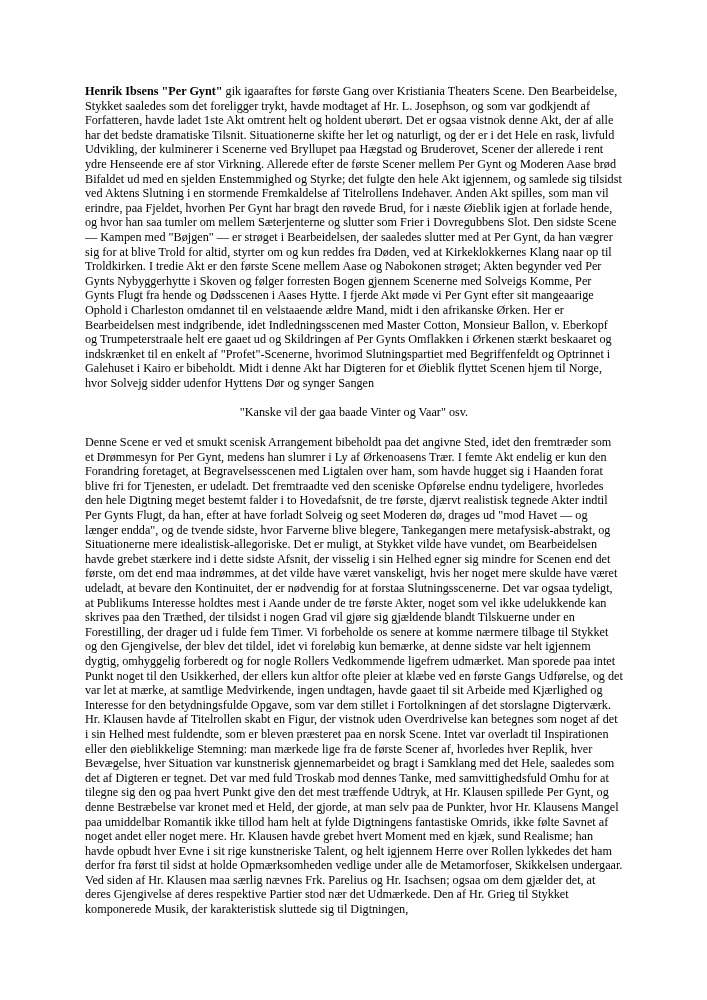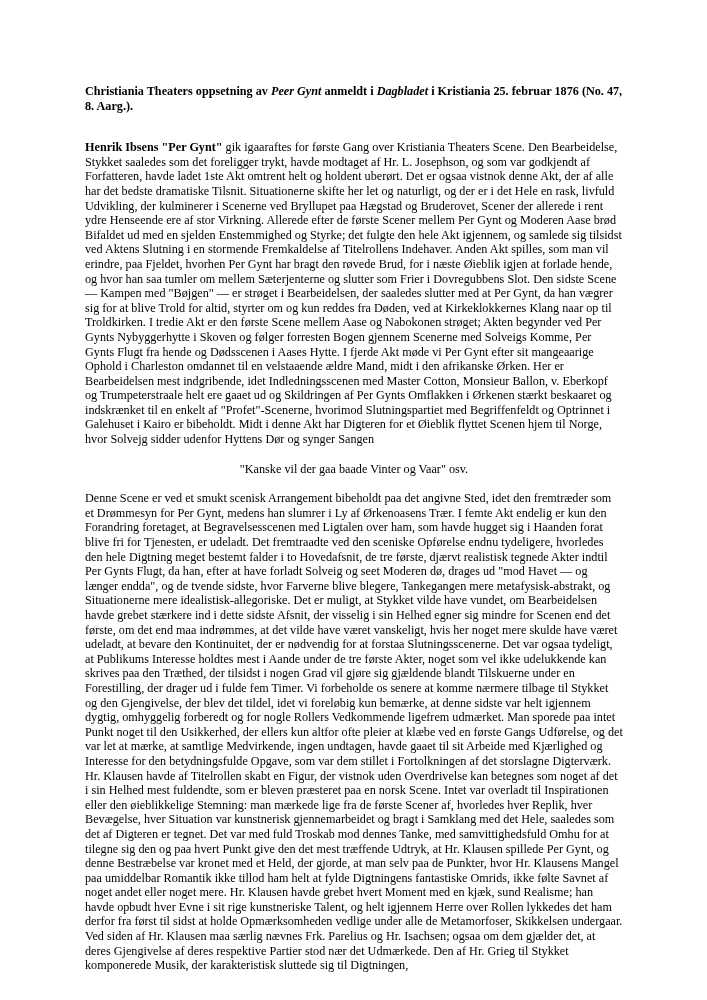--- a/index.html
+++ b/index.html
@@ -43,21 +43,20 @@
   .song-quote {
     text-align: center;
     margin-bottom: 15px !important;
   }
 </style>
 </head>
 <body>
 
 <div class="page">
 
-  <p class="article-heading"><span>Christiania Theaters oppsetning av </span><i>Peer Gynt</i><span> anmeldt i </span><i>Dagbladet</i><span> i Kristiania 25. februar 1876 (No. 47, 8. Aarg.).</span></p>
 
   <p class="paragraph-1"><b class="lead-in">Henrik Ibsens "Per Gynt"</b><span> gik igaaraftes for første Gang over Kristiania Theaters Scene. Den Bearbeidelse, Stykket saaledes som det foreligger trykt, havde modtaget af Hr. L. Josephson, og som var godkjendt af Forfatteren, havde ladet 1ste Akt omtrent helt og holdent uberørt. Det er ogsaa vistnok denne Akt, der af alle har det bedste dramatiske Tilsnit. Situationerne skifte her let og naturligt, og der er i det Hele en rask, livfuld Udvikling, der kulminerer i Scenerne ved Bryllupet paa Hægstad og Bruderovet, Scener der allerede i rent ydre Henseende ere af stor Virkning. Allerede efter de første Scener mellem Per Gynt og Moderen Aase brød Bifaldet ud med en sjelden Enstemmighed og Styrke; det fulgte den hele Akt igjennem, og samlede sig tilsidst ved Aktens Slutning i en stormende Fremkaldelse af Titelrollens Indehaver. Anden Akt spilles, som man vil erindre, paa Fjeldet, hvorhen Per Gynt har bragt den røvede Brud, for i næste Øieblik igjen at forlade hende, og hvor han saa tumler om mellem Sæterjenterne og slutter som Frier i Dovregubbens Slot. Den sidste Scene — Kampen med "Bøjgen" — er strøget i Bearbeidelsen, der saaledes slutter med at Per Gynt, da han vægrer sig for at blive Trold for altid, styrter om og kun reddes fra Døden, ved at Kirkeklokkernes Klang naar op til Troldkirken. I tredie Akt er den første Scene mellem Aase og Nabokonen strøget; Akten begynder ved Per Gynts Nybyggerhytte i Skoven og følger forresten Bogen gjennem Scenerne med Solveigs Komme, Per Gynts Flugt fra hende og Dødsscenen i Aases Hytte. I fjerde Akt møde vi Per Gynt efter sit mangeaarige Ophold i Charleston omdannet til en velstaaende ældre Mand, midt i den afrikanske Ørken. Her er Bearbeidelsen mest indgribende, idet Indledningsscenen med Master Cotton, Monsieur Ballon, v. Eberkopf og Trumpeterstraale helt ere gaaet ud og Skildringen af Per Gynts Omflakken i Ørkenen stærkt beskaaret og indskrænket til en enkelt af "Profet"-Scenerne, hvorimod Slutningspartiet med Begriffenfeldt og Optrinnet i Galehuset i Kairo er bibeholdt. Midt i denne Akt har Digteren for et Øieblik flyttet Scenen hjem til Norge, hvor Solvejg sidder udenfor Hyttens Dør og synger Sangen</span></p>
 
   <p class="song-quote">"Kanske vil der gaa baade Vinter og Vaar" osv.</p>
 
   <p class="paragraph-2">Denne Scene er ved et smukt scenisk Arrangement bibeholdt paa det angivne Sted, idet den fremtræder som et Drømmesyn for Per Gynt, medens han slumrer i Ly af Ørkenoasens Trær. I femte Akt endelig er kun den Forandring foretaget, at Begravelsesscenen med Ligtalen over ham, som havde hugget sig i Haanden forat blive fri for Tjenesten, er udeladt. Det fremtraadte ved den sceniske Opførelse endnu tydeligere, hvorledes den hele Digtning meget bestemt falder i to Hovedafsnit, de tre første, djærvt realistisk tegnede Akter indtil Per Gynts Flugt, da han, efter at have forladt Solveig og seet Moderen dø, drages ud "mod Havet — og længer endda", og de tvende sidste, hvor Farverne blive blegere, Tankegangen mere metafysisk-abstrakt, og Situationerne mere idealistisk-allegoriske. Det er muligt, at Stykket vilde have vundet, om Bearbeidelsen havde grebet stærkere ind i dette sidste Afsnit, der visselig i sin Helhed egner sig mindre for Scenen end det første, om det end maa indrømmes, at det vilde have været vanskeligt, hvis her noget mere skulde have været udeladt, at bevare den Kontinuitet, der er nødvendig for at forstaa Slutningsscenerne. Det var ogsaa tydeligt, at Publikums Interesse holdtes mest i Aande under de tre første Akter, noget som vel ikke udelukkende kan skrives paa den Træthed, der tilsidst i nogen Grad vil gjøre sig gjældende blandt Tilskuerne under en Forestilling, der drager ud i fulde fem Timer. Vi forbeholde os senere at komme nærmere tilbage til Stykket og den Gjengivelse, der blev det tildel, idet vi foreløbig kun bemærke, at denne sidste var helt igjennem dygtig, omhyggelig forberedt og for nogle Rollers Vedkommende ligefrem udmærket. Man sporede paa intet Punkt noget til den Usikkerhed, der ellers kun altfor ofte pleier at klæbe ved en første Gangs Udførelse, og det var let at mærke, at samtlige Medvirkende, ingen undtagen, havde gaaet til sit Arbeide med Kjærlighed og Interesse for den betydningsfulde Opgave, som var dem stillet i Fortolkningen af det storslagne Digterværk. Hr. Klausen havde af Titelrollen skabt en Figur, der vistnok uden Overdrivelse kan betegnes som noget af det i sin Helhed mest fuldendte, som er bleven præsteret paa en norsk Scene. Intet var overladt til Inspirationen eller den øieblikkelige Stemning: man mærkede lige fra de første Scener af, hvorledes hver Replik, hver Bevægelse, hver Situation var kunstnerisk gjennemarbeidet og bragt i Samklang med det Hele, saaledes som det af Digteren er tegnet. Det var med fuld Troskab mod dennes Tanke, med samvittighedsfuld Omhu for at tilegne sig den og paa hvert Punkt give den det mest træffende Udtryk, at Hr. Klausen spillede Per Gynt, og denne Bestræbelse var kronet med et Held, der gjorde, at man selv paa de Punkter, hvor Hr. Klausens Mangel paa umiddelbar Romantik ikke tillod ham helt at fylde Digtningens fantastiske Omrids, ikke følte Savnet af noget andet eller noget mere. Hr. Klausen havde grebet hvert Moment med en kjæk, sund Realisme; han havde opbudt hver Evne i sit rige kunstneriske Talent, og helt igjennem Herre over Rollen lykkedes det ham derfor fra først til sidst at holde Opmærksomheden vedlige under alle de Metamorfoser, Skikkelsen undergaar. Ved siden af Hr. Klausen maa særlig nævnes Frk. Parelius og Hr. Isachsen; ogsaa om dem gjælder det, at deres Gjengivelse af deres respektive Partier stod nær det Udmærkede. Den af Hr. Grieg til Stykket komponerede Musik, der karakteristisk sluttede sig til Digtningen,</p>
 
 </div>
 
 </body></html>

